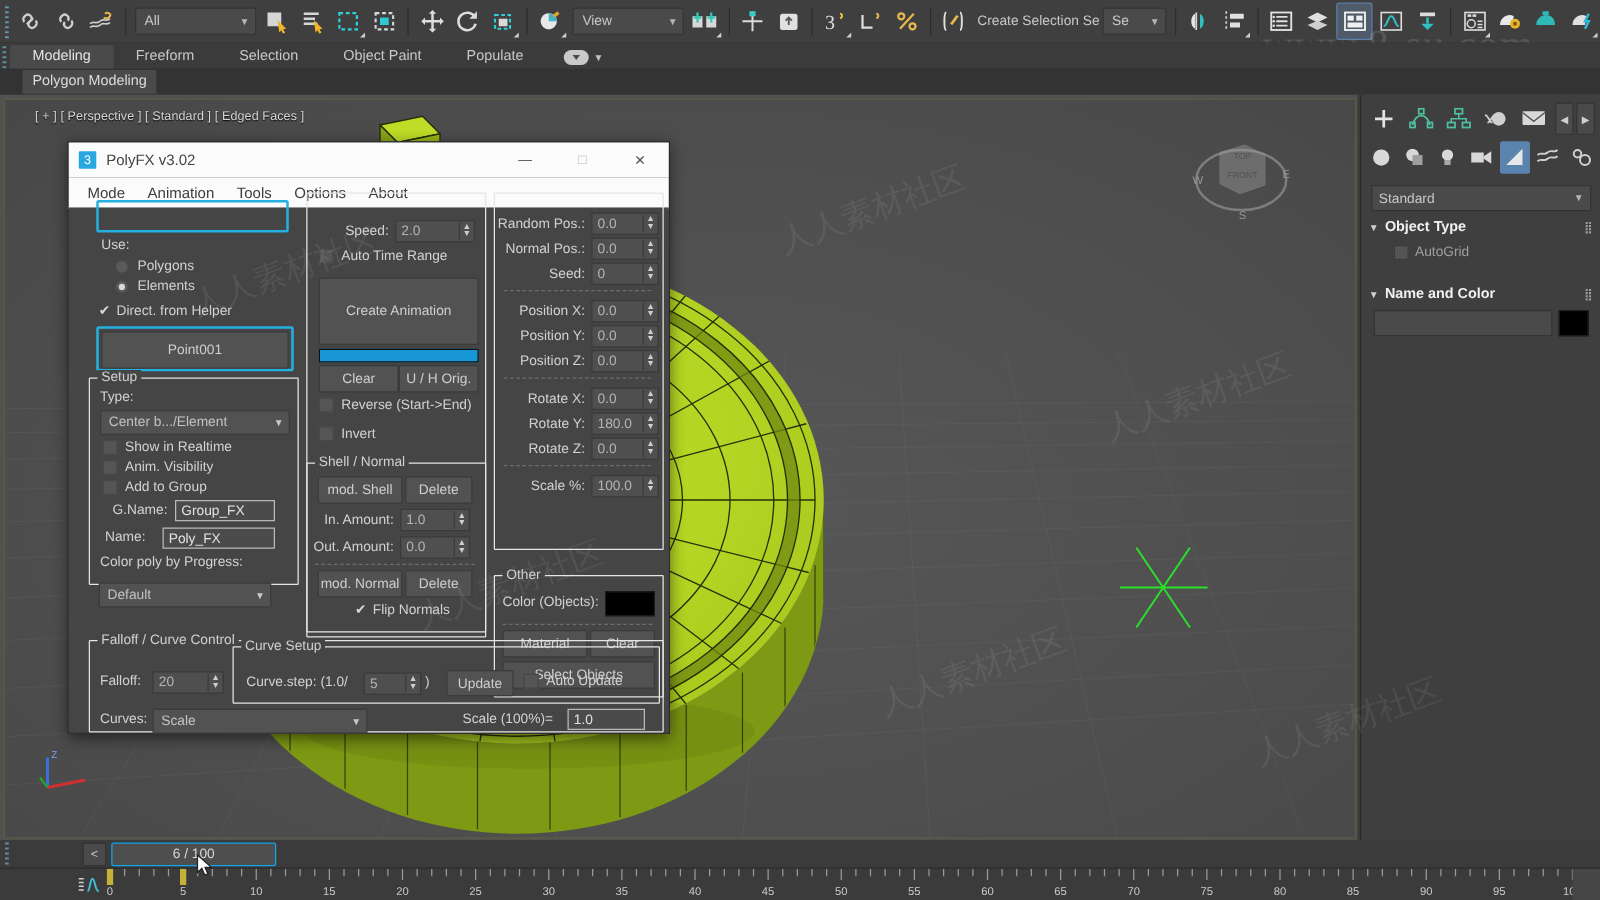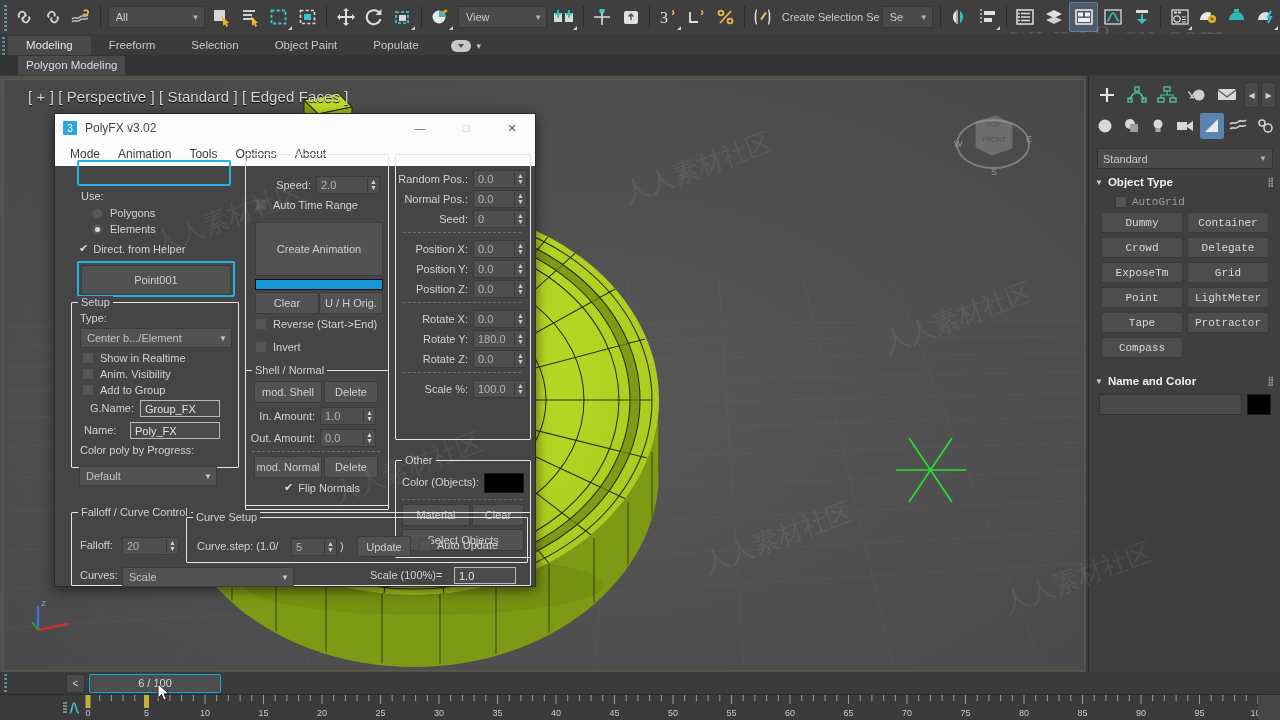--- a/index.html
+++ b/index.html
@@ -69,21 +69,21 @@
     position: absolute; left: 0; top: 76px; width: 1086px; height: 596px;
     background: #515151; overflow: hidden;
   }
   .vp-inner {
     position: absolute; left: 3px; top: 3px; width: 1080px; height: 590px;
     background:
       radial-gradient(ellipse 900px 520px at 52% 55%, #575757 0%, #4e4e4e 55%, #454545 100%);
     border: 1px solid #5d5a3f;
   }
   .vp-label {
-    position: absolute; left: 8px; top: 88px; color: #d8d8d8; font-size: 15px;
+    position: absolute; left: 8px; top: 88px; color: #d8d8d8; font-size: 10px;
     letter-spacing: .1px; z-index: 6; text-shadow: 0 1px 1px #000; padding-left: 20px;
   }
   .vp-grid {
     position:absolute; left:0; top:0; width:1080px; height:590px; opacity:.20;
   }
   
   .mesh-wrap { position: absolute; left: 0; top: 0; width: 1080px; height: 590px; }
 
   .axis-gizmo { position: absolute; left: 24px; bottom: 28px; width: 50px; height: 50px; }
 
@@ -104,21 +104,21 @@
     display:flex;align-items:center;padding:0 5px; color:#c8c8c8; font-size:11px; border-radius:1px;
   }
   .cp-combo .t{flex:1}
   .cp-combo .a{font-size:8px;color:#b5b5b5}
   .rollout { margin: 4px 6px 0 6px; }
   .roll-head {
     display:flex; align-items:center; height:18px; color:#f0f0f0; font-weight:bold; font-size:11.5px;
   }
   .roll-head .tri { font-size:8px; margin-right:5px; color:#cfcfcf;}
   .roll-head .dots { margin-left:auto; color:#9a9a9a; font-size:9px; letter-spacing:1px;}
-  .roll-body { padding: 3px 2px 4px 2px; font-family: Liberation Mono, monospace; }
+  .roll-body { padding: 3px 2px 4px 2px; }
   .chk-row { display:flex;align-items:center; gap:5px; padding: 2px 0 4px 18px; color:#9e9e9e; font-size:11px;}
   .cbox { width:10px;height:10px;background:#555; border:1px solid #3a3a3a;}
   .btngrid { display:grid; grid-template-columns: 1fr 1fr; gap:4px; padding: 0 4px;}
   .maxbtn {
     height:19px; background:#4d4d4d; border:1px solid #3a3a3a; border-radius:2px;
     color:#d8d8d8; font-size:11px; display:flex;align-items:center;justify-content:center;
   }
   .maxbtn.single{ grid-column: 1 / 2;}
   .nc-row { display:flex; align-items:center; gap:5px; padding: 4px 4px 0 4px;}
   .nc-input{flex:1;height:19px;background:#4a4a4a;border:1px solid #333;}
@@ -743,33 +743,20 @@
     <div class="rollout">
       <div class="roll-head">
         <span class="tri">▼</span>
         <span>Object Type</span>
         <span class="dots">⣿</span>
       </div>
       <div class="roll-body">
         <div class="chk-row">
           <span class="cbox"></span>
           <span>AutoGrid</span>
-        </div>
-        <div class="btngrid">
-          <div class="maxbtn">Dummy</div>
-          <div class="maxbtn">Container</div>
-          <div class="maxbtn">Crowd</div>
-          <div class="maxbtn">Delegate</div>
-          <div class="maxbtn">ExposeTm</div>
-          <div class="maxbtn">Grid</div>
-          <div class="maxbtn">Point</div>
-          <div class="maxbtn">LightMeter</div>
-          <div class="maxbtn">Tape</div>
-          <div class="maxbtn">Protractor</div>
-          <div class="maxbtn single">Compass</div>
         </div>
       </div>
     </div>
 
     <div class="rollout" style="margin-top:10px">
       <div class="roll-head">
         <span class="tri">▼</span>
         <span>Name and Color</span>
         <span class="dots">⣿</span>
       </div>

